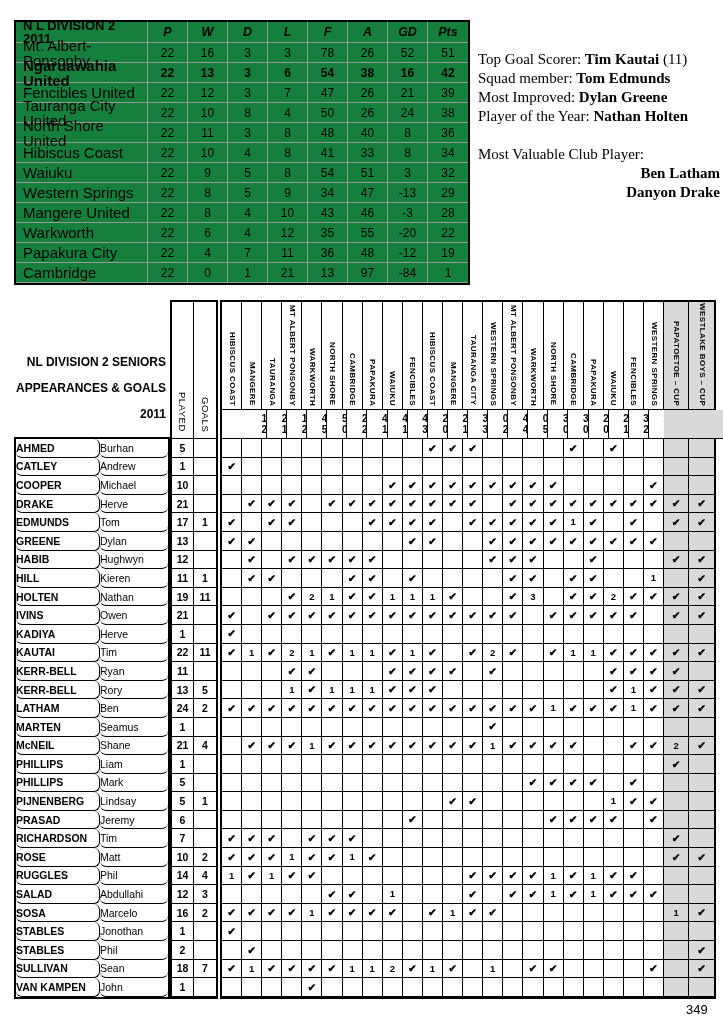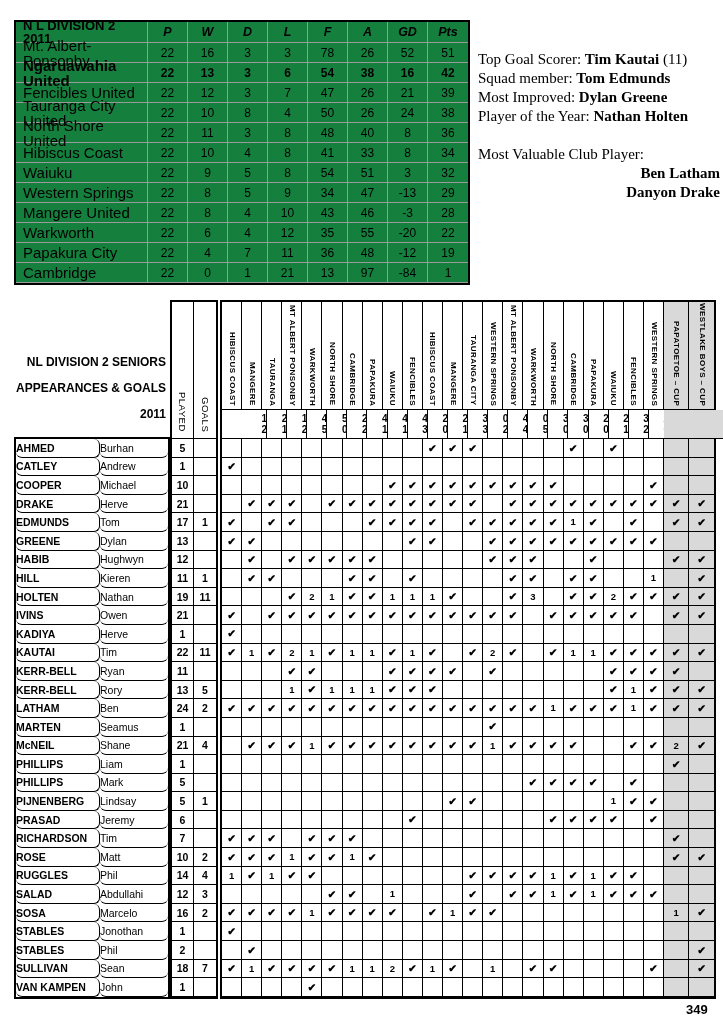--- a/index.html
+++ b/index.html
@@ -63,21 +63,21 @@
 
   .vcell{align-items:flex-end;}
   .vtext{writing-mode:vertical-rl;white-space:nowrap;font-weight:bold;font-size:8px;
          letter-spacing:.4px;padding-bottom:3px;line-height:1;}
   .vtext-stat{writing-mode:vertical-rl;white-space:nowrap;font-weight:normal;
               font-size:9.5px;letter-spacing:.5px;padding-bottom:6px;line-height:1;}
   .mx-score{font-weight:bold;font-size:10px;padding-left:44px;}
   .mx-mark{font-weight:bold;font-size:9.5px;line-height:1;}
   .mx-mark.tick{font-size:10.5px;}
 
-  .pageno{position:absolute;left:686px;top:1002px;font-weight:bold;font-size:13px;}
+  .pageno{position:absolute;left:686px;top:1002px;font-weight:normal;font-size:13px;}
 </style>
 </head>
 <body>
 
 <div class="page">
 
   <div class="league" id="league">
       <div class="lg-cell lg-team lg-title">N L DIVISION 2  2011</div>
       <div class="lg-cell lg-colhead">P</div>
       <div class="lg-cell lg-colhead">W</div>

